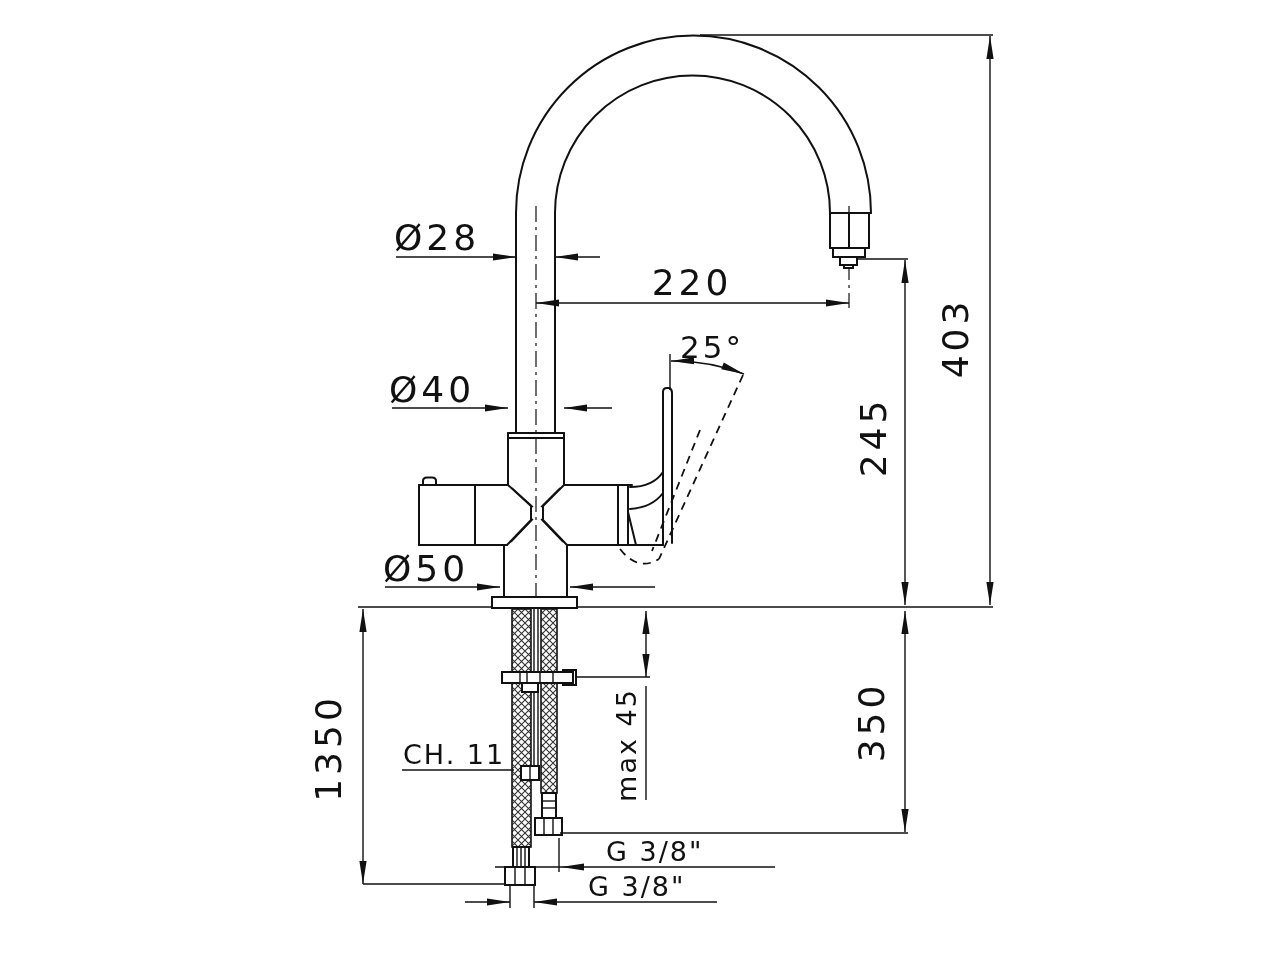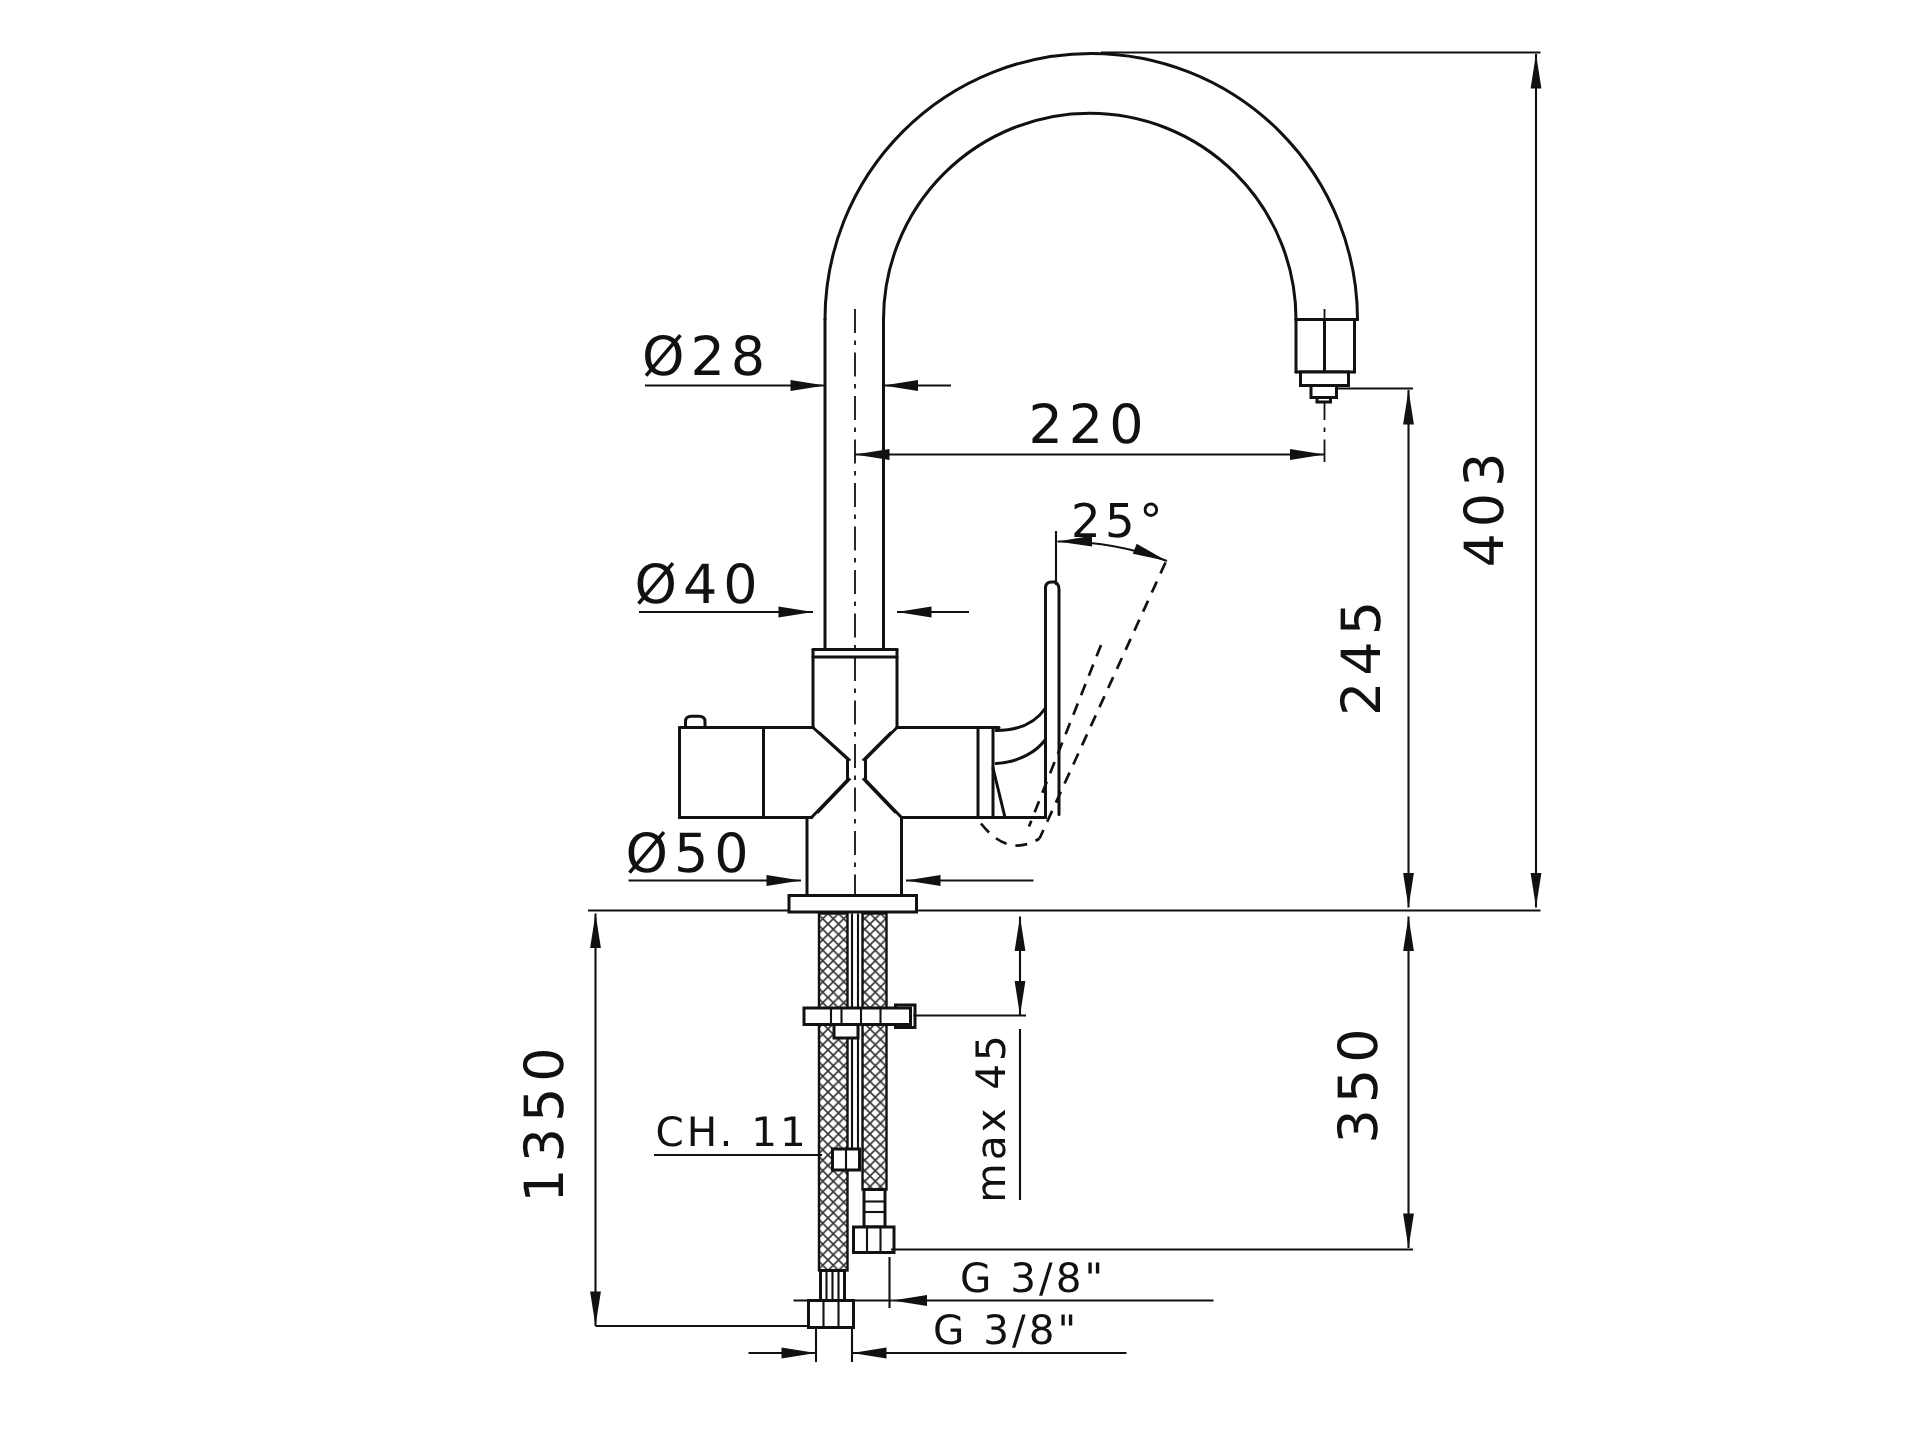--- a/index.html
+++ b/index.html
@@ -1,16 +1,16 @@
 <!DOCTYPE html>
 <html><head>
 <meta charset="utf-8">
 <style>
   html,body{margin:0;padding:0;background:#ffffff;}
-  .stage{position:relative;width:1118px;height:960px;background:#ffffff;overflow:hidden;padding-left:34px;}
+  .stage{position:relative;width:1118px;height:960px;background:#ffffff;overflow:hidden;}
   svg{display:block;}
   text{font-family:"DejaVu Sans","Liberation Sans",sans-serif;fill:#111;}
   .dim-num{font-size:36px;letter-spacing:4px;}
   .dim-small{font-size:27px;letter-spacing:2px;}
   .obj{stroke:#111;stroke-width:2;fill:none;stroke-linecap:round;}
   .objfill{stroke:#111;stroke-width:2;fill:#fff;}
   .thin{stroke:#111;stroke-width:1.4;fill:none;}
   .dim{stroke:#111;stroke-width:1.4;fill:none;}
   .cl{stroke:#111;stroke-width:1.2;fill:none;stroke-dasharray:16 5 3 5;}
   .dash{stroke:#111;stroke-width:1.8;fill:none;stroke-dasharray:8 6;}

